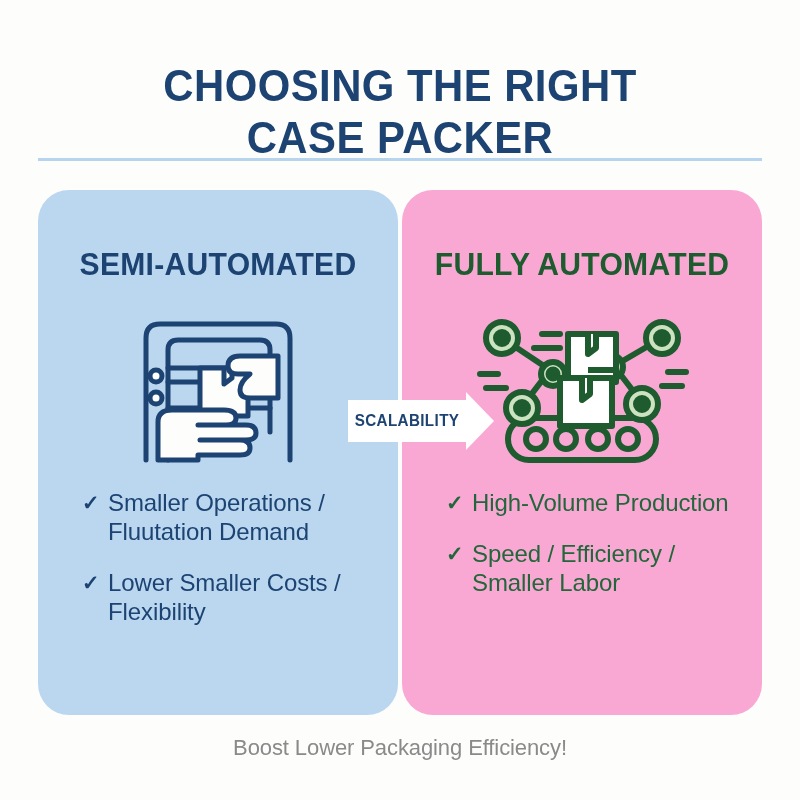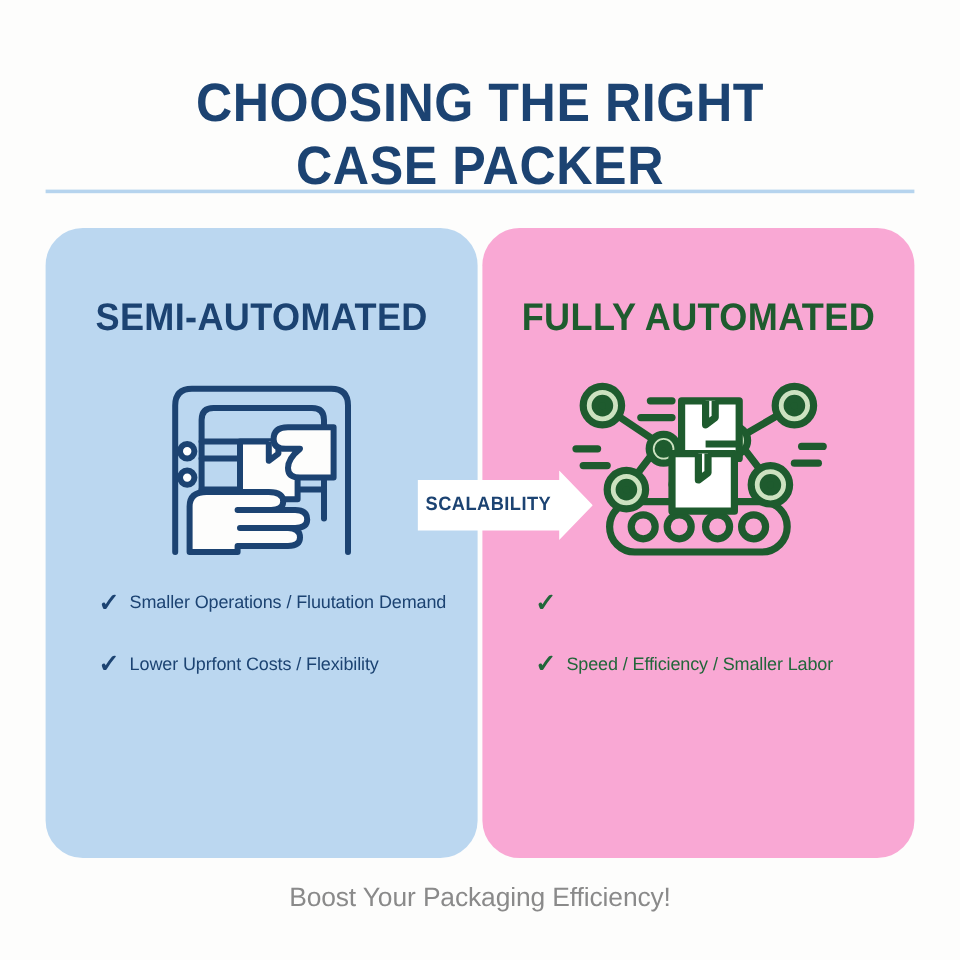--- a/index.html
+++ b/index.html
@@ -104,21 +104,21 @@
     margin-bottom: 22px;
   }
   .bullet-check {
     flex: 0 0 auto;
     width: 26px;
     font-size: 21px;
     line-height: 29px;
     font-weight: bold;
   }
   .bullet-text {
-    font-size: 15px;
+    font-size: 24px;
     line-height: 29px;
     letter-spacing: -0.1px;
   }
   .txt-blue  { color: #1C4372; }
   .txt-green { color: #22663A; }
 
   
   .arrow {
     position: absolute;
     left: 330px;
@@ -207,21 +207,21 @@
     </svg>
   </div>
 
   <div class="bullets">
     <div class="bullet">
       <span class="bullet-check txt-blue">✓</span>
       <span class="bullet-text txt-blue">Smaller Operations / Fluutation Demand</span>
     </div>
     <div class="bullet">
       <span class="bullet-check txt-blue">✓</span>
-      <span class="bullet-text txt-blue">Lower Uprfont Costs / Flexibility</span>
+      <span class="bullet-text txt-blue">Lower Smaller Costs / Flexibility</span>
     </div>
   </div>
 </div>
 
 <div class="panel panel-right">
 
   <div class="panel-heading heading-green">FULLY AUTOMATED</div>
 
   <div class="icon-wrap">
     <svg width="220" height="160" viewBox="0 0 220 160" aria-hidden="true">
@@ -277,28 +277,29 @@
         <line x1="14" y1="76" x2="34" y2="76"></line>
         <line x1="196" y1="60" x2="214" y2="60"></line>
         <line x1="190" y1="74" x2="210" y2="74"></line>
       </g>
     </svg>
   </div>
 
   <div class="bullets">
     <div class="bullet">
       <span class="bullet-check txt-green">✓</span>
+      <span class="bullet-text txt-green">High-Volume Production</span>
     </div>
     <div class="bullet">
       <span class="bullet-check txt-green">✓</span>
       <span class="bullet-text txt-green">Speed / Efficiency / Smaller Labor</span>
     </div>
   </div>
 </div>
 
 <div class="arrow">
   <svg width="146" height="58" viewBox="0 0 146 58" aria-hidden="true">
     <path d="M0 8 L118 8 L118 0 L146 29 L118 58 L118 50 L0 50 Z" fill="#FFFFFF"></path>
   </svg>
   <div class="arrow-label">SCALABILITY</div>
 </div>
 
-<div class="footer">Boost Your Packaging Efficiency!</div>
+<div class="footer">Boost Lower Packaging Efficiency!</div>
 
 </body></html>

